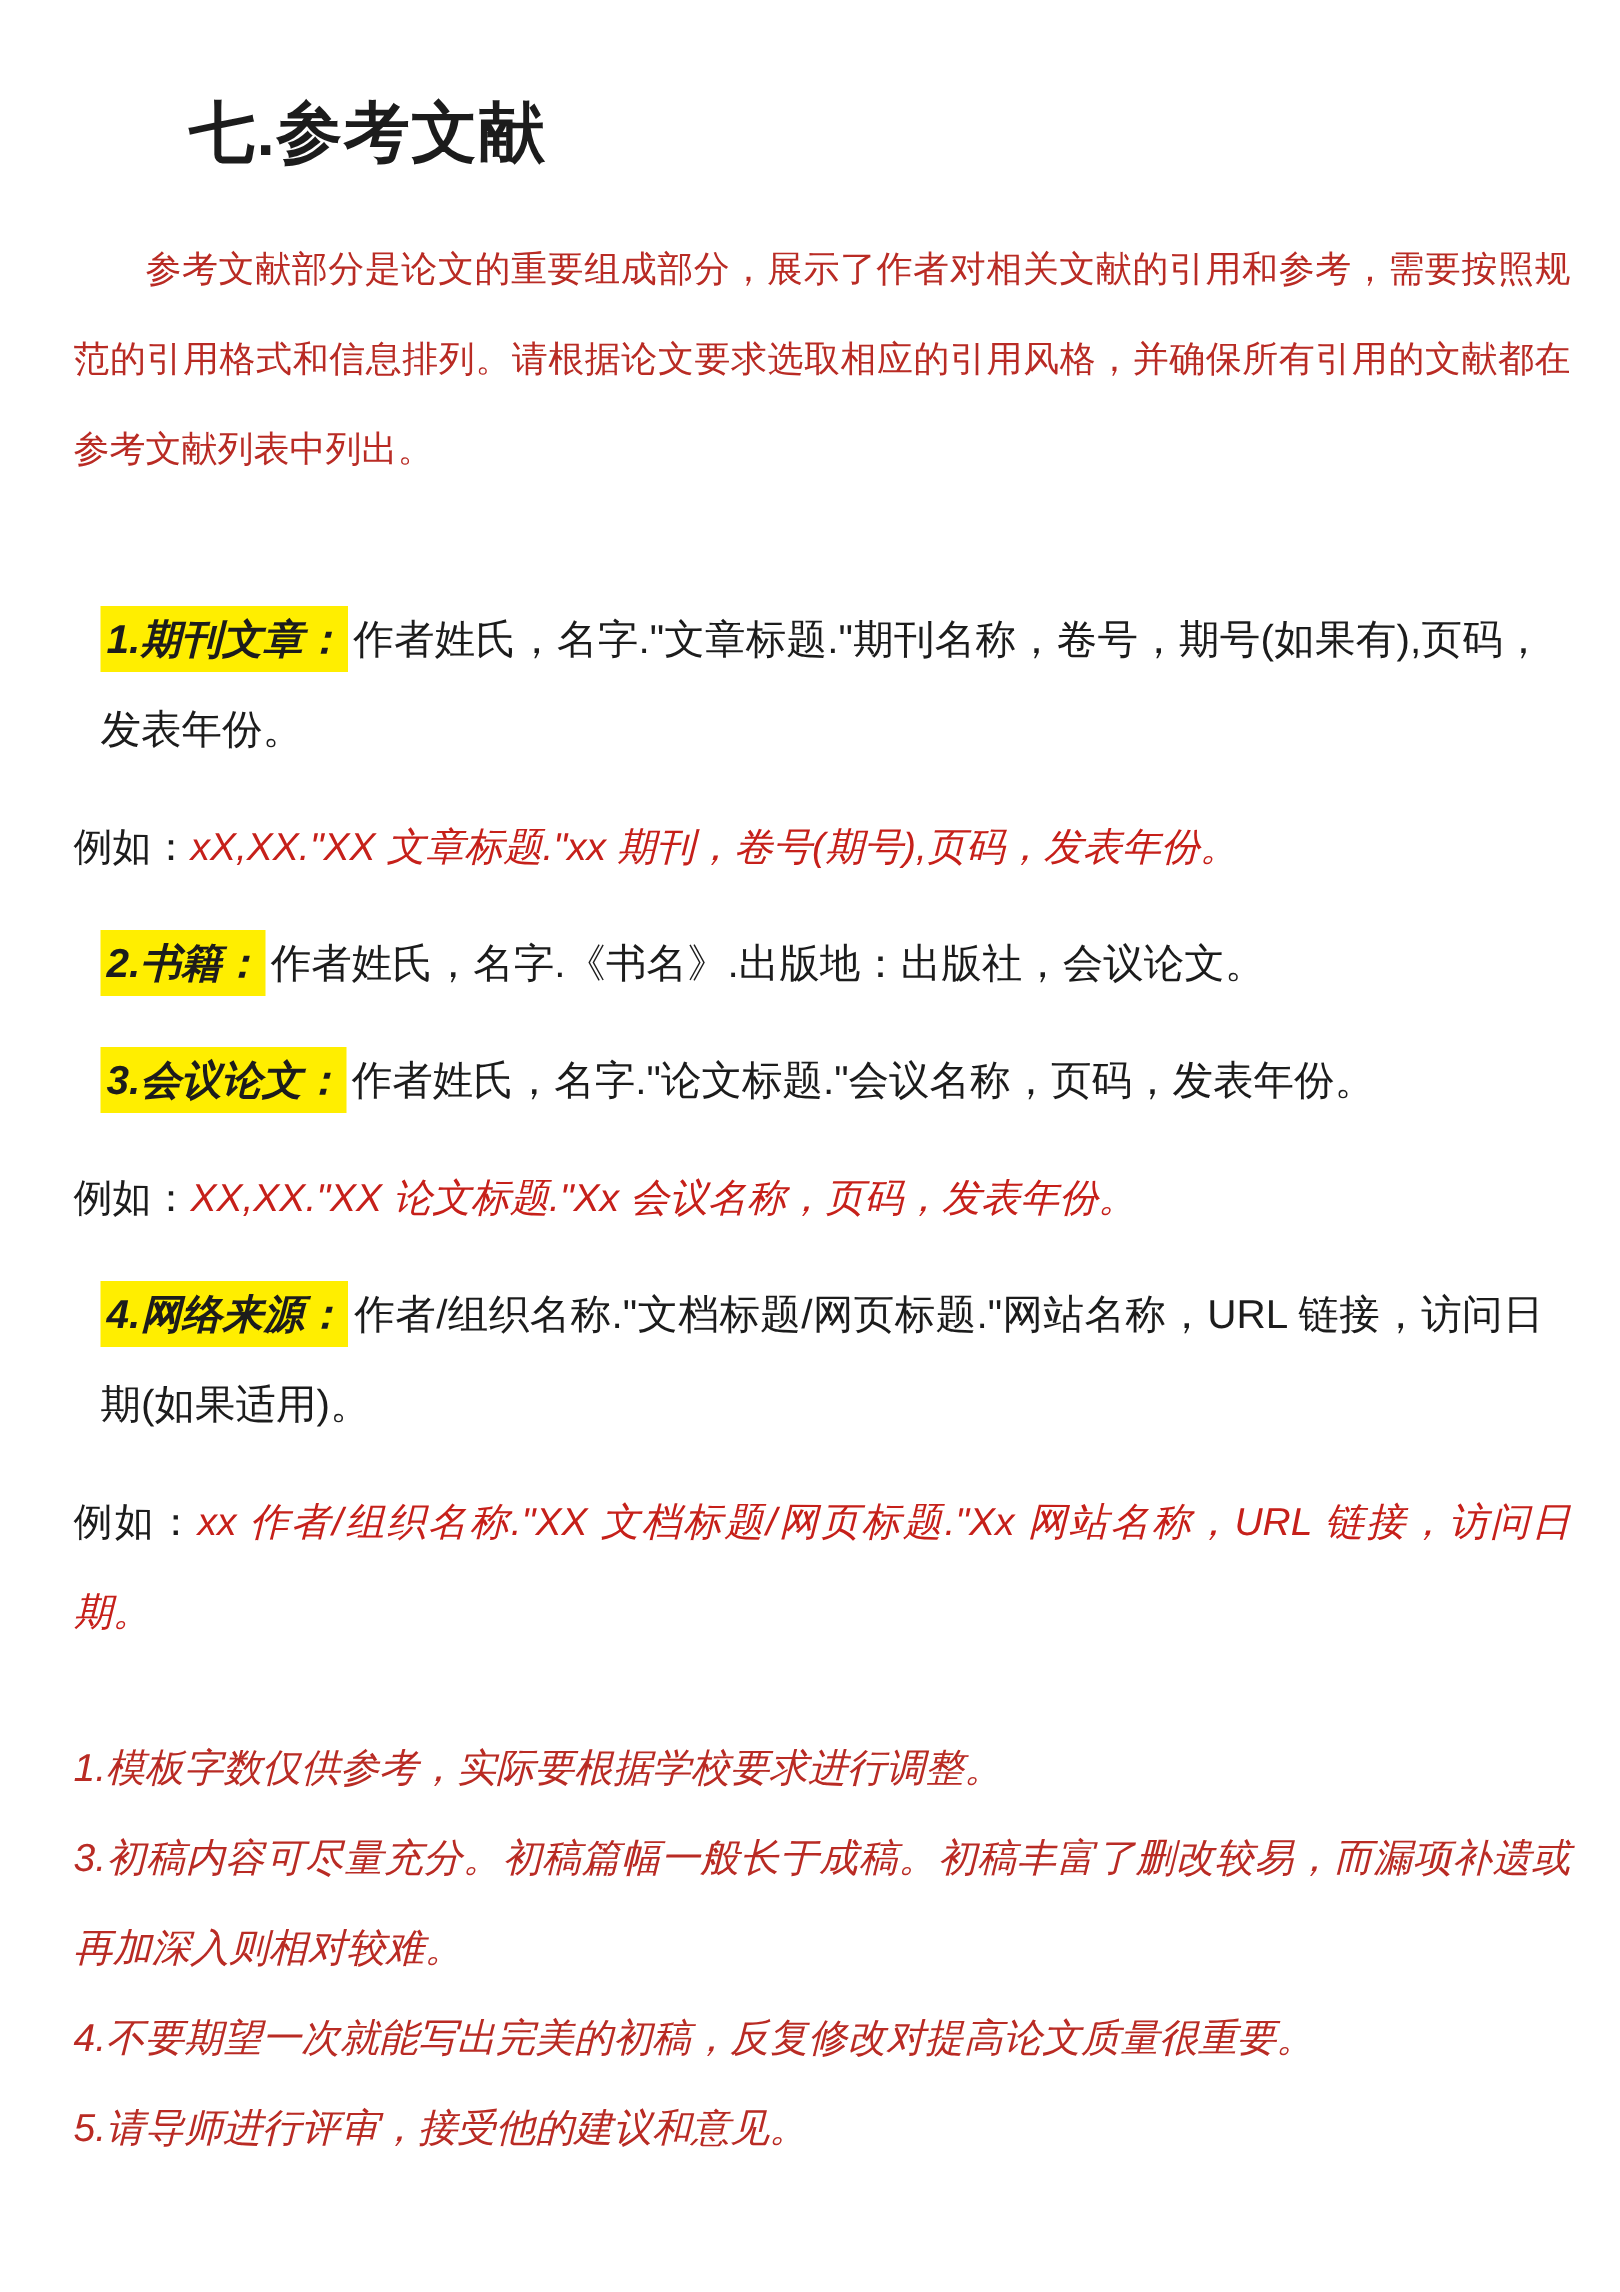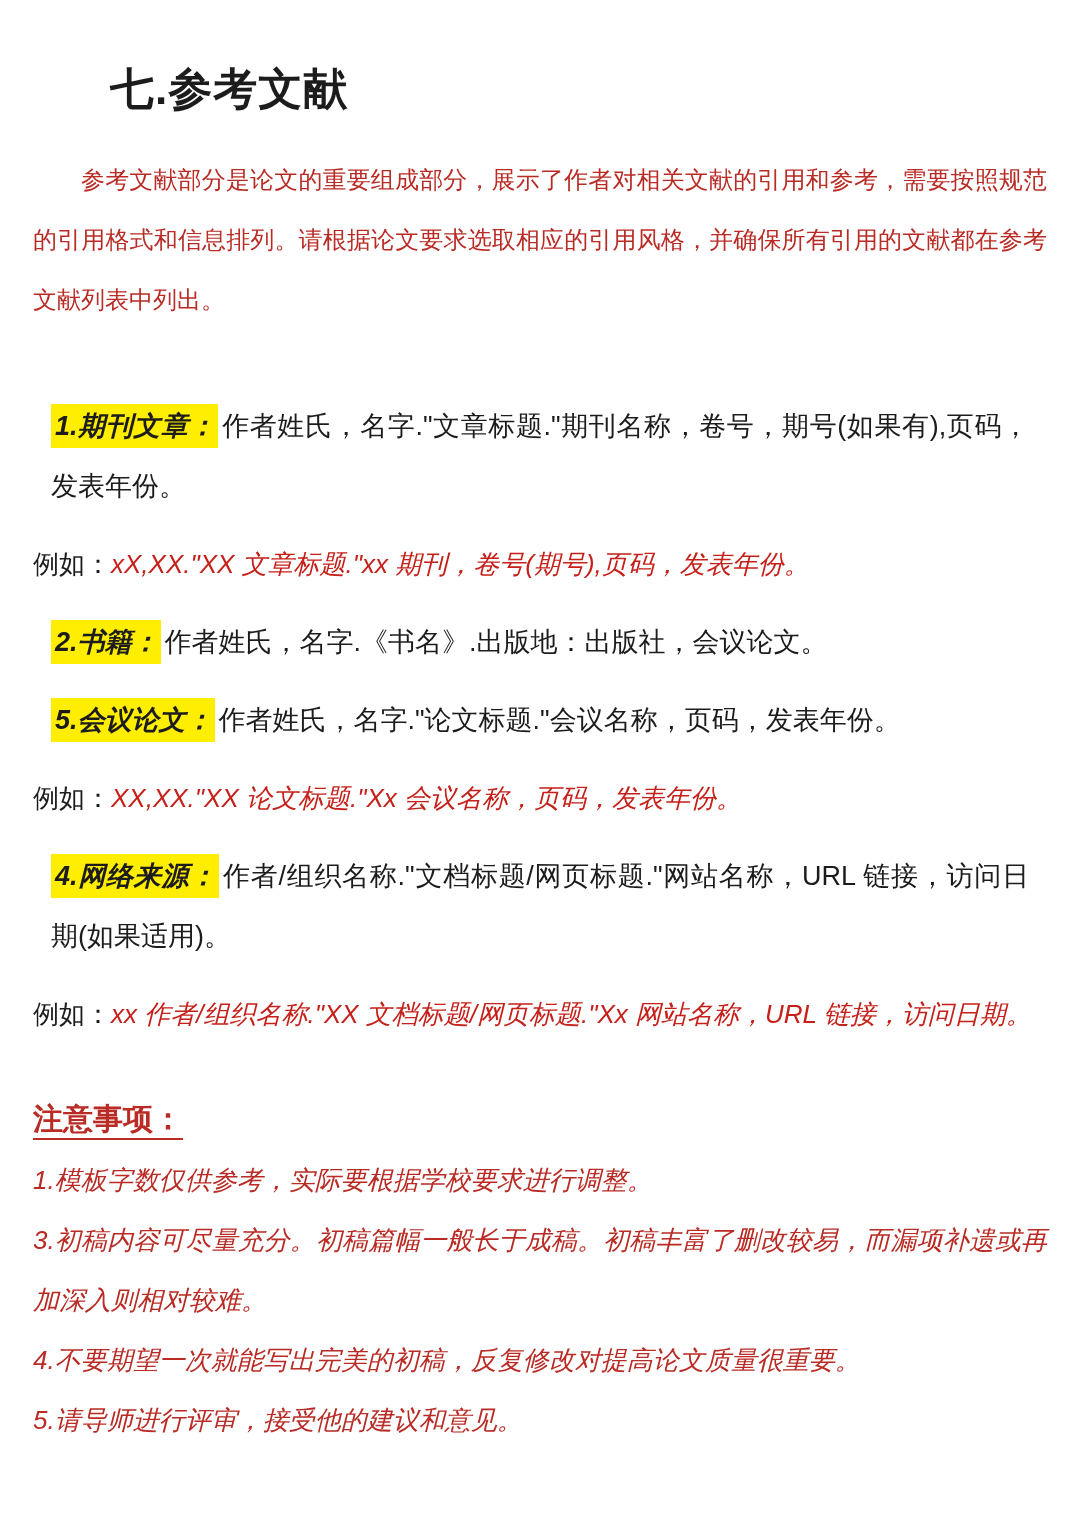--- a/index.html
+++ b/index.html
@@ -6,21 +6,21 @@
     margin: 0;
     padding: 0;
     background: #ffffff;
   }
   .page {
     position: relative;
     width: 1080px;
     height: 1528px;
     box-sizing: border-box;
     background: #ffffff;
-    padding: 62px 33px 0 33px;
+    padding: 62px 33px 0 49px;
     font-family: "Liberation Sans", "DejaVu Sans", sans-serif;
     color: var(--ink, #1c1c1c);
     overflow: hidden;
   }
   .doc-title {
     margin: 0 0 0 77px;
     font-size: 44px;
     line-height: 54px;
     font-weight: 700;
     color: var(--ink, #1c1c1c);
@@ -98,29 +98,28 @@
 
   <p class="intro">参考文献部分是论文的重要组成部分，展示了作者对相关文献的引用和参考，需要按照规范的引用格式和信息排列。请根据论文要求选取相应的引用风格，并确保所有引用的文献都在参考文献列表中列出。</p>
 
   <div class="cites">
 
     <p class="cite-line"><span class="hl">1.期刊文章：</span><span class="fmt">作者姓氏，名字."文章标题."期刊名称，卷号，期号(如果有),页码，发表年份。</span></p>
     <p class="ex-line"><span class="ex-label">例如：</span><span class="ex-text">xX,XX."XX 文章标题."xx 期刊，卷号(期号),页码，发表年份。</span></p>
 
     <p class="cite-line"><span class="hl">2.书籍：</span><span class="fmt">作者姓氏，名字.《书名》.出版地：出版社，会议论文。</span></p>
 
-    <p class="cite-line"><span class="hl">5.会议论文：</span><span class="fmt">作者姓氏，名字."论文标题."会议名称，页码，发表年份。</span></p>
+    <p class="cite-line"><span class="hl">3.会议论文：</span><span class="fmt">作者姓氏，名字."论文标题."会议名称，页码，发表年份。</span></p>
     <p class="ex-line"><span class="ex-label">例如：</span><span class="ex-text">XX,XX."XX 论文标题."Xx 会议名称，页码，发表年份。</span></p>
 
     <p class="cite-line"><span class="hl">4.网络来源：</span><span class="fmt">作者/组织名称."文档标题/网页标题."网站名称，URL 链接，访问日期(如果适用)。</span></p>
     <p class="ex-line"><span class="ex-label">例如：</span><span class="ex-text">xx 作者/组织名称."XX 文档标题/网页标题."Xx 网站名称，URL 链接，访问日期。</span></p>
 
   </div>
 
   <div class="notes">
-    <p class="notes-heading">注意事项：</p>
     <p class="note-item">1.模板字数仅供参考，实际要根据学校要求进行调整。</p>
     <p class="note-item">3.初稿内容可尽量充分。初稿篇幅一般长于成稿。初稿丰富了删改较易，而漏项补遗或再加深入则相对较难。</p>
     <p class="note-item">4.不要期望一次就能写出完美的初稿，反复修改对提高论文质量很重要。</p>
     <p class="note-item">5.请导师进行评审，接受他的建议和意见。</p>
   </div>
 
 </div>
 
 </body></html>

